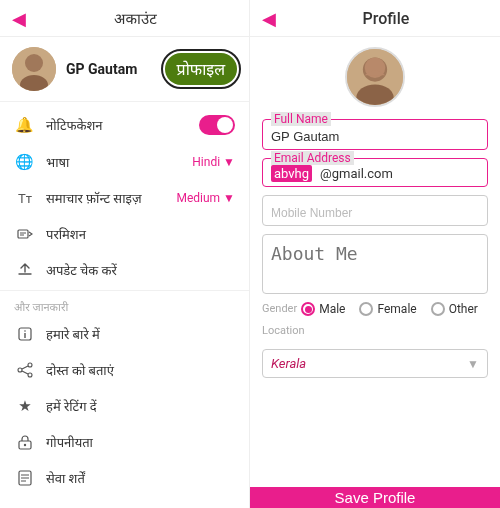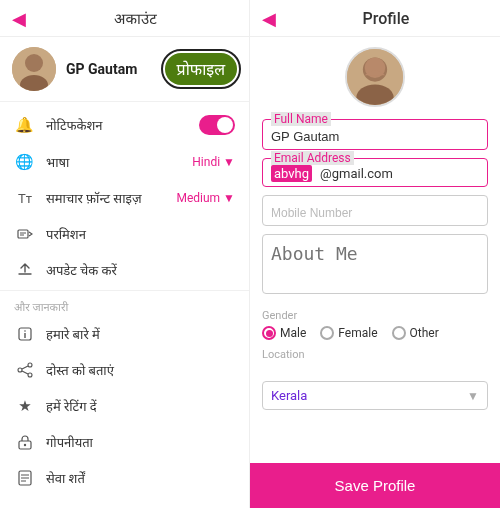--- a/index.html
+++ b/index.html
@@ -278,23 +278,22 @@
       width: 100%;
       height: 60px;
       font-size: 18px;
       color: #bbb;
       resize: none;
       outline: none;
     }
 
     .gender-section {
       display: flex;
-      flex-direction: column;
+      flex-direction: row;
       gap: 4px;
-      margin-top: 7px;
     }
 
     .gender-label {
       font-size: 11px;
       color: #aaa;
     }
 
     .gender-options {
       display: flex;
       gap: 14px;
@@ -327,52 +326,53 @@
     .radio-inner {
       width: 7px;
       height: 7px;
       border-radius: 50%;
       background: #e91e8c;
     }
 
     .location-section {
       display: flex;
       flex-direction: column;
-      gap: 20px;
+      gap: 12px;
     }
 
     .location-label {
       font-size: 11px;
       color: #aaa;
     }
 
     .location-select-wrap {
       border: 1px solid #ccc;
       border-radius: 4px;
       padding: 6px 8px;
       display: flex;
       align-items: center;
       justify-content: space-between;
     }
 
     .location-value {
       font-size: 13px;
-      color: #6d28d9;
+      color: #be185d;
+      font-style: italic;
     }
 
     .location-arrow {
       color: #aaa;
       font-size: 12px;
     }
 
     .save-btn {
       background: #e91e8c;
       color: #fff;
       border: none;
-      padding: 14px;
+      padding: 2px;
       font-size: 15px;
       cursor: pointer;
       width: 100%;
       text-align: center;
       flex-shrink: 0;
     }
   </style>
 </head>
 <body>
 

